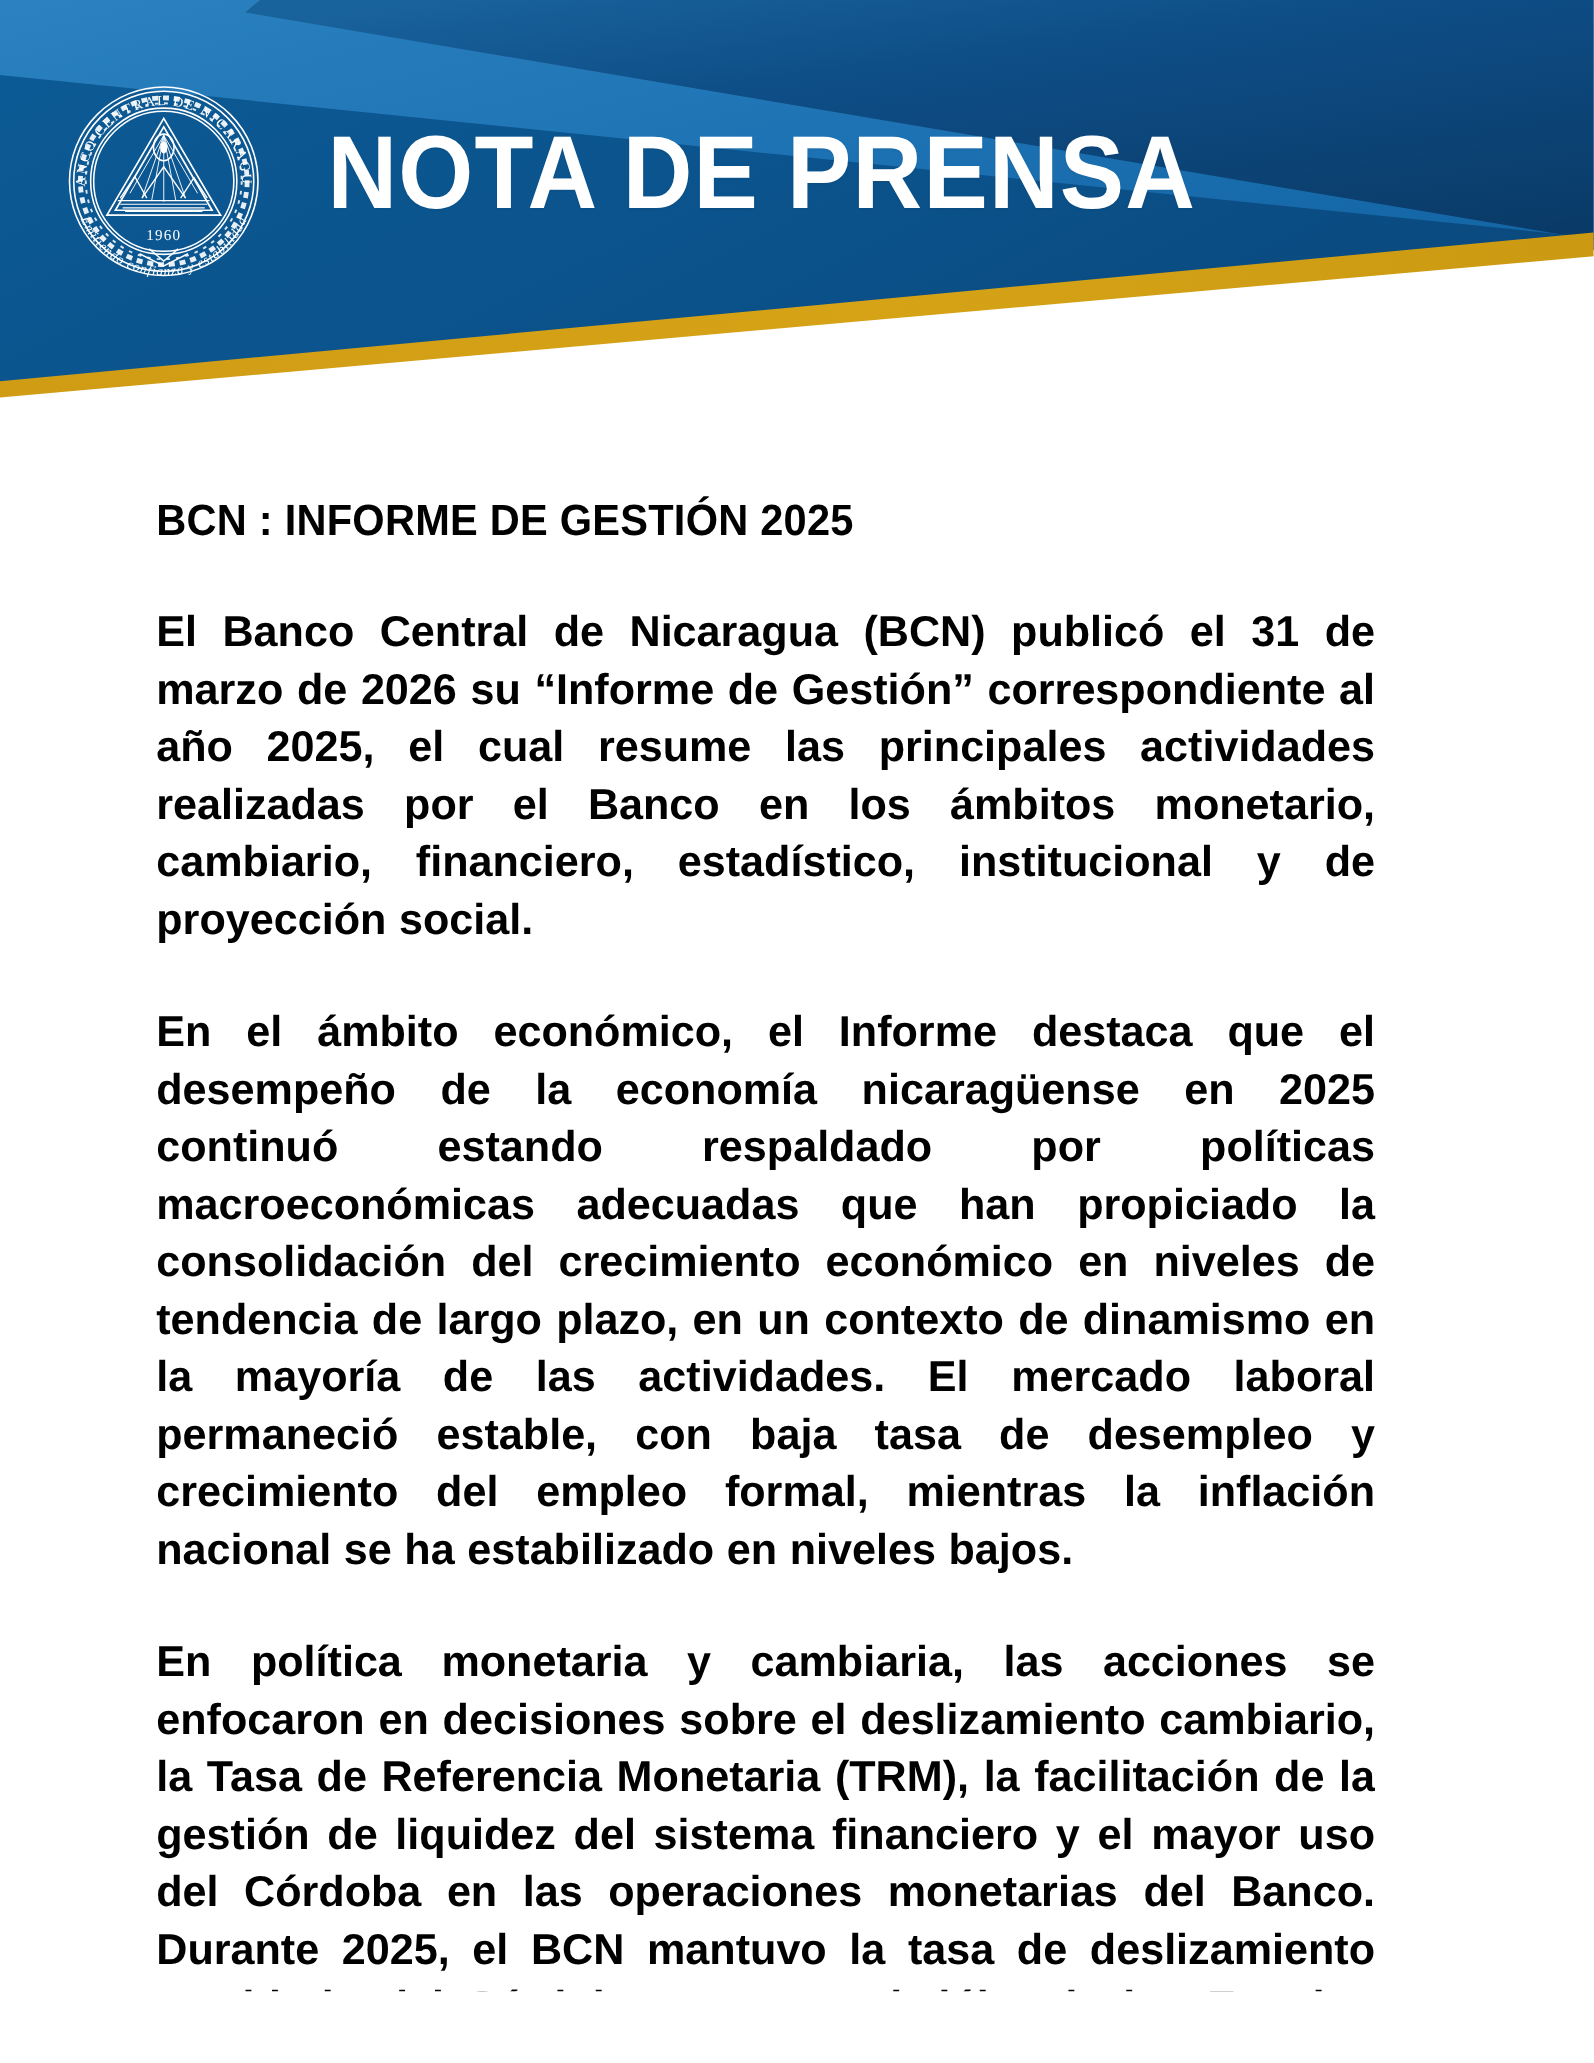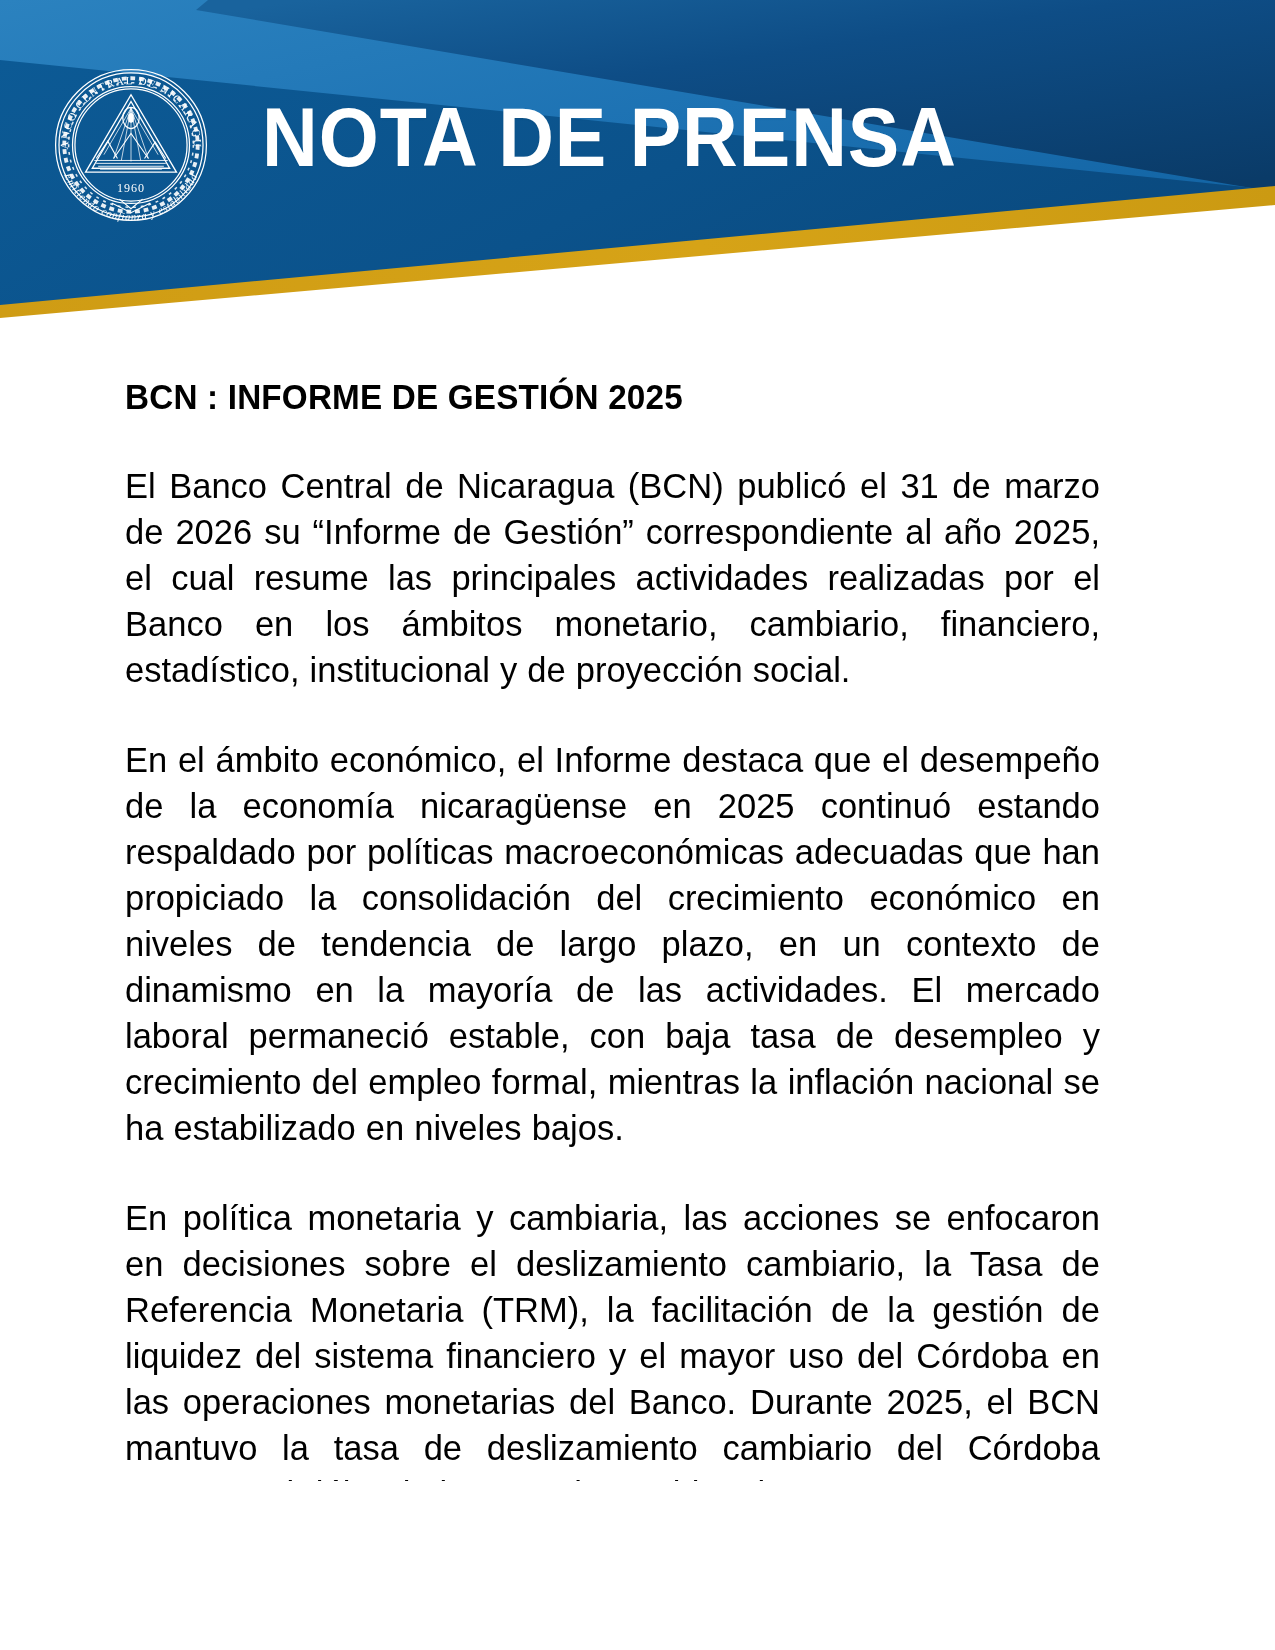--- a/index.html
+++ b/index.html
@@ -55,38 +55,38 @@
     transform: scaleX(0.93);
     transform-origin: left center;
     white-space: nowrap;
     text-shadow: 0 1px 2px rgba(0,0,0,0.08);
   }
 
   
   .doc-body {
     position: absolute;
     left: 125px;
-    top: 376px;
+    top: 396px;
     width: 975px;
   }
   .doc-heading {
     font-family: "Liberation Sans Narrow", "Liberation Sans", sans-serif;
     font-weight: bold;
     font-size: 35px;
     line-height: 1.18;
     color: #000000;
     margin: 0 0 46px 0;
     letter-spacing: 0.2px;
     transform: scaleX(0.95);
     transform-origin: left center;
     white-space: nowrap;
   }
   .para {
     font-family: "Liberation Sans Narrow", "Liberation Sans", sans-serif;
-    font-weight: normal;
+    font-weight: bold;
     font-size: 34.5px;
     line-height: 46px;
     color: #000000;
     margin: 0 0 44px 0;
     text-align: justify;
     text-justify: inter-word;
     word-spacing: 0.5px;
     hyphens: none;
   }
   .para:last-child { margin-bottom: 0; }

